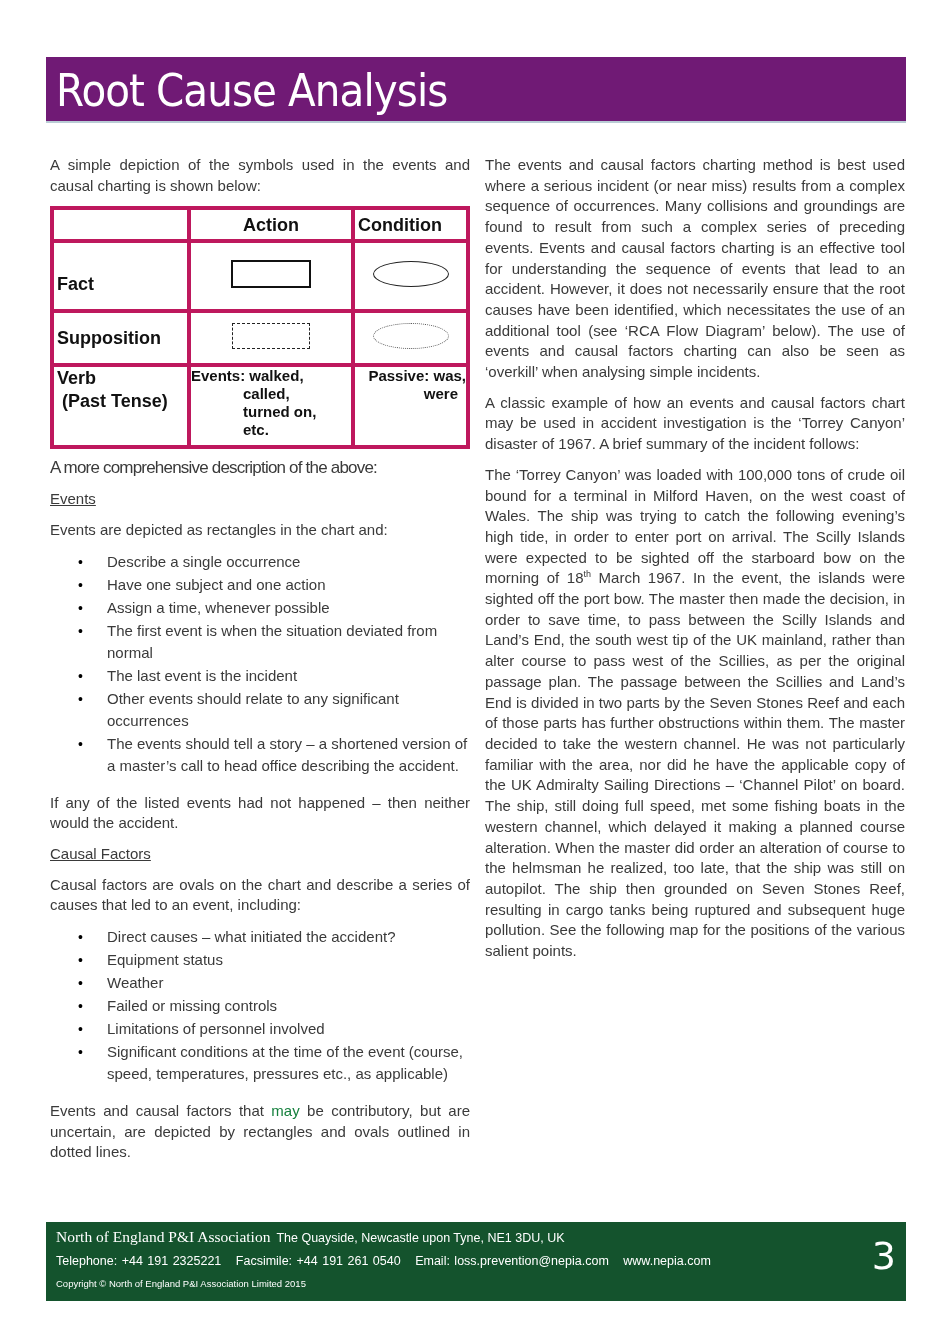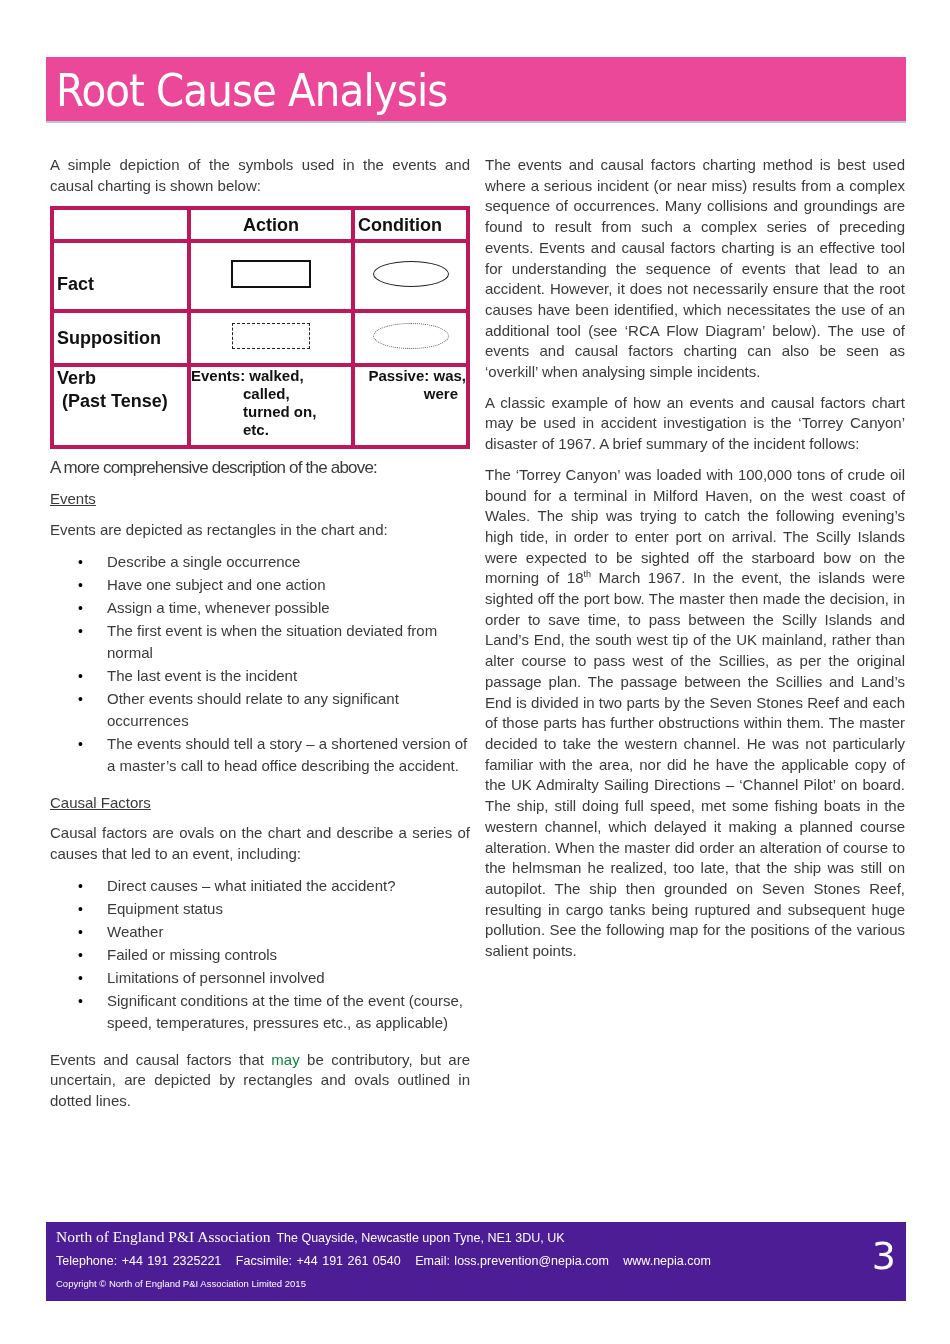--- a/index.html
+++ b/index.html
@@ -1,19 +1,19 @@
 <!DOCTYPE html>
 <html><head>
 <meta charset="utf-8">
 <style>
   html, body { margin:0; padding:0; background:#ffffff; }
   body { width:950px; height:1344px; position:relative; overflow:hidden;
          font-family:"Liberation Sans", sans-serif; color:#333333; }
   .title-bar { position:absolute; left:46px; top:57px; width:860px; height:66px;
-               background:#ec4899; border-bottom:2px solid #b9ccd5; box-sizing:border-box; }
+               background:#701a75; border-bottom:2px solid #b9ccd5; box-sizing:border-box; }
   .title-bar h1 { margin:0; position:absolute; left:10px; top:8px; font-weight:300;
                   font-size:44px; color:#ffffff; letter-spacing:-1px;
                   font-family:"DejaVu Sans", sans-serif; font-weight:normal; transform:scaleX(0.92); transform-origin:left; }
   .col { position:absolute; top:155px; width:420px; font-size:15px; line-height:20.7px; color:#3a3a3a; }
   .col-left { left:50px; }
   .col-right { left:485px; }
   p { margin:0 0 10px 0; text-align:justify; }
   .heading { text-decoration:underline; margin:0 0 10px 0; }
   .small-intro { font-size:17px; letter-spacing:-0.8px; margin:9px 0 10px 0; }
   ul { margin:8px 0 16px 0; padding:0; list-style:none; }
@@ -33,21 +33,21 @@
   .rect.dashed { border:1.5px dashed #222; }
   .oval { display:inline-block; width:74px; height:24px; border:1.5px solid #222; border-radius:50%; }
   .oval.dotted { border:1.5px dotted #555; }
   .verb-lbl { font-size:18px; line-height:23px; padding-top:10px; }
   .verb-act { font-size:15px; line-height:18px; padding-top:10px; padding-left:10px; }
   .verb-act span { display:block; }
   .verb-act .indent { padding-left:52px; }
   .verb-pass { font-size:15px; line-height:18px; padding-top:8px; text-align:right; padding-right:2px; }
   .verb-pass span { display:block; }
   sup { font-size:9px; line-height:0; }
-  .footer { position:absolute; left:46px; top:1222px; width:860px; height:79px; background:#4c1d95; color:#ffffff; }
+  .footer { position:absolute; left:46px; top:1222px; width:860px; height:79px; background:#14532d; color:#ffffff; }
   .footer .org { position:absolute; left:10px; top:6px; font-family:"Liberation Serif", serif; font-size:15.5px; }
   .footer .addr { font-family:"Liberation Sans", sans-serif; font-size:12.5px; margin-left:6px; }
   .footer .contact { position:absolute; left:10px; top:32px; font-size:12.5px; word-spacing:1px; }
   .footer .contact span { margin-right:10px; }
   .footer .copy { position:absolute; left:10px; top:56px; font-size:9.5px; }
   .footer .page { position:absolute; right:10px; top:12px; font-size:38px; font-family:"DejaVu Sans", sans-serif; font-weight:normal; }
 </style>
 </head>
 <body>
 
@@ -99,20 +99,21 @@
   <p>Events are depicted as rectangles in the chart and:</p>
   <ul>
     <li>Describe a single occurrence</li>
     <li>Have one subject and one action</li>
     <li>Assign a time, whenever possible</li>
     <li>The first event is when the situation deviated from normal</li>
     <li>The last event is the incident</li>
     <li>Other events should relate to any significant occurrences</li>
     <li>The events should tell a story – a shortened version of a master’s call to head office describing the accident.</li>
   </ul>
+  <p>If any of the listed events had not happened – then neither would the accident.</p>
   <p class="heading">Causal Factors</p>
   <p>Causal factors are ovals on the chart and describe a series of causes that led to an event, including:</p>
   <ul>
     <li>Direct causes – what initiated the accident?</li>
     <li>Equipment status</li>
     <li>Weather</li>
     <li>Failed or missing controls</li>
     <li>Limitations of personnel involved</li>
     <li>Significant conditions at the time of the event (course, speed, temperatures, pressures etc., as applicable)</li>
   </ul>

